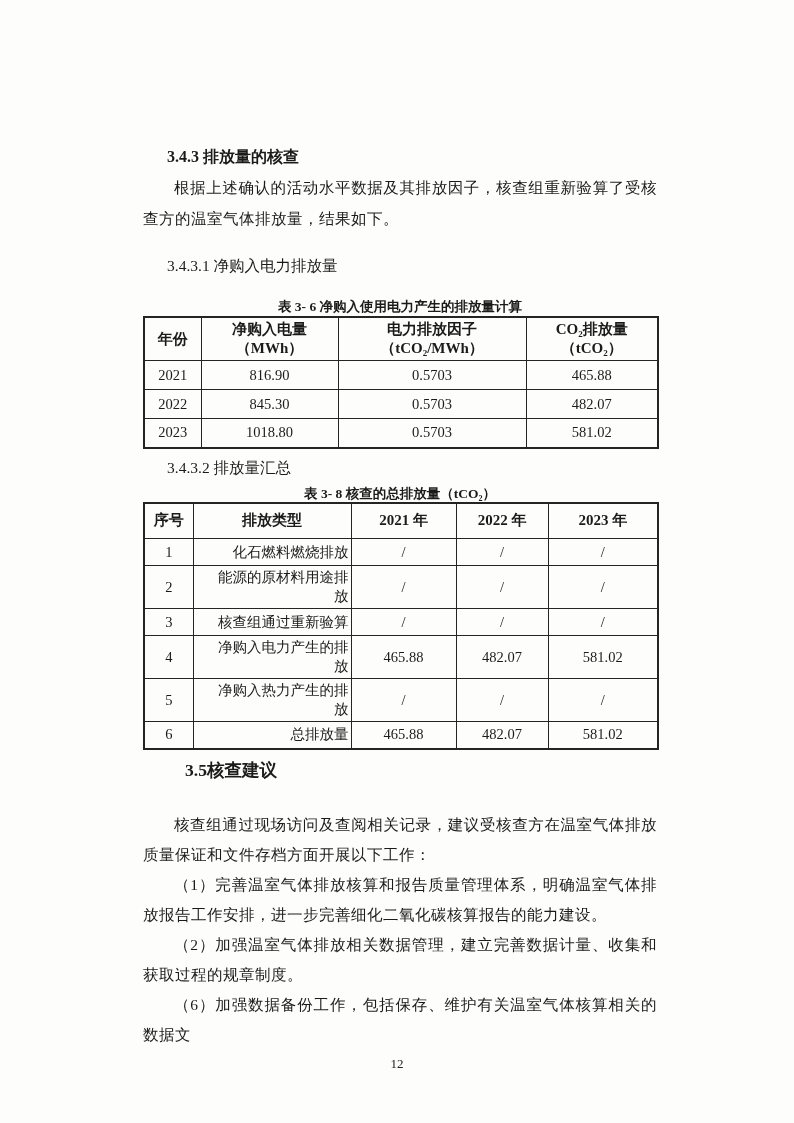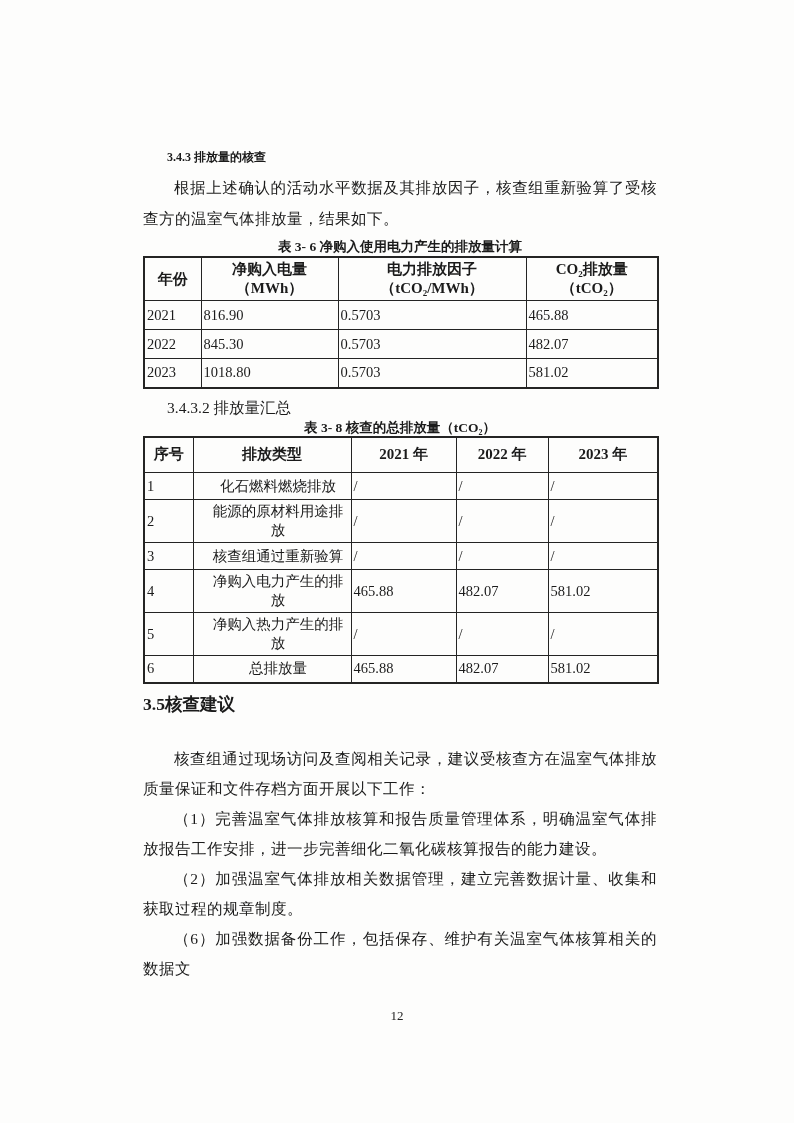--- a/index.html
+++ b/index.html
@@ -14,34 +14,35 @@
     color: #1b1b1b;
     overflow: hidden;
   }
   .content {
     position: absolute;
     left: 143px;
     top: 146px;
     width: 514px;
   }
   .hd-main {
-    font-size: 12px;
+    font-size: 16px;
     font-weight: bold;
     margin-left: 24px;
     line-height: 22px;
   }
   .hd-sub {
     font-size: 15.5px;
     font-weight: normal;
     margin-left: 24px;
     line-height: 22px;
   }
   .hd-35 {
     font-size: 17.5px;
     font-weight: bold;
+    margin-left: 42px;
     line-height: 24px;
     margin-top: 8px;
   }
   .para {
     font-size: 15.5px;
     line-height: 31px;
     text-align: justify;
     text-indent: 2em;
     letter-spacing: 0.5px;
   }
@@ -60,55 +61,56 @@
   table, th, td { border: 1.5px solid #242424; }
   table { border-width: 2px; }
   th {
     font-size: 15px;
     font-weight: bold;
     text-align: center;
     padding: 2px;
   }
   td {
     font-size: 14.5px;
-    text-align: left;
+    text-align: center;
     padding: 2px;
   }
   .t36 th { height: 36px; }
   .t36 td { height: 29px; }
   .t38 th { height: 36px; }
   .t38 td { height: 27px; }
-  .t38 td.left { text-align: center; padding-left: 14px; }
+  .t38 td.left { text-align: right; padding-left: 14px; }
   .mt4  { margin-top: 4px; }
   .mt21 { margin-top: 21px; }
-  .mt5  { margin-top: 5px; }
+  .mt5  { margin-top: 22px; }
   .mt1  { margin-top: 1px; }
   .mt8  { margin-top: 8px; }
-  .mt3  { margin-top: 1px; }
+  .mt3  { margin-top: 7px; }
   .mt12 { margin-top: 28px; }
   .page-number {
     position: absolute;
-    top: 1008px;
+    top: 1056px;
     left: 0;
     width: 100%;
     text-align: center;
     font-size: 13px;
     color: #222;
   }
 </style>
 </head>
 <body>
 
 <div class="page">
   <div class="content">
 
     <div class="hd-main">3.4.3 排放量的核查</div>
 
     <p class="para mt4">根据上述确认的活动水平数据及其排放因子，核查组重新验算了受核查方的温室气体排放量，结果如下。</p>
 
+    <div class="hd-sub mt21">3.4.3.1 净购入电力排放量</div>
 
     <div class="caption mt5">表 3- 6 净购入使用电力产生的排放量计算</div>
 
     <table class="t36 mt1">
       <colgroup>
         <col style="width:57px">
           <col style="width:137px">
           <col style="width:188px">
           <col style="width:132px">
       </colgroup>

